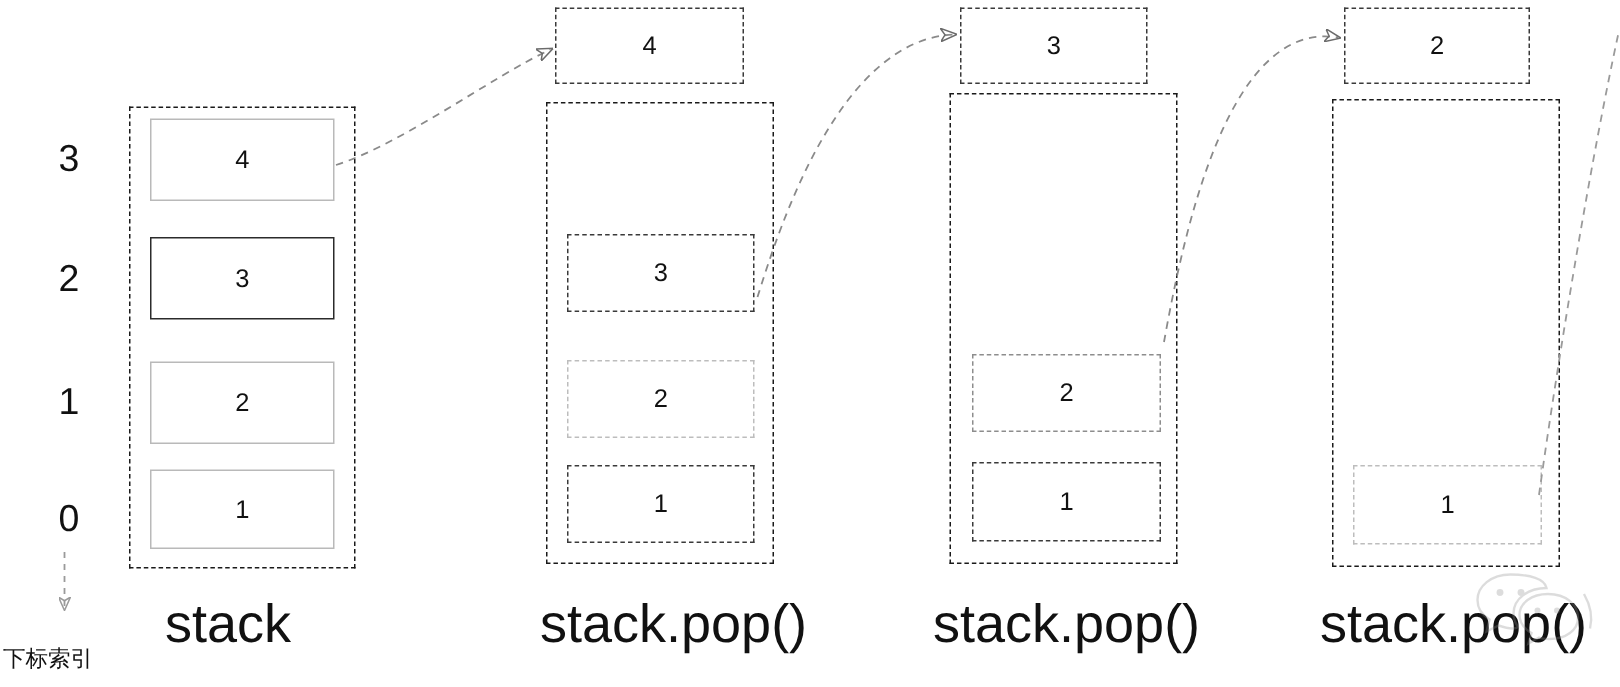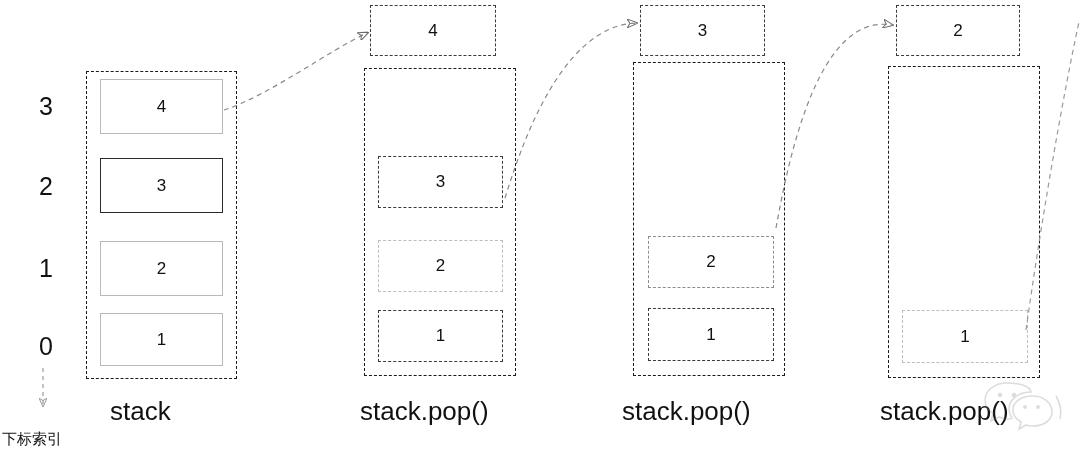--- a/index.html
+++ b/index.html
@@ -44,21 +44,21 @@
 
   
   .index-num{
     font-size:25px;color:#111;
     display:flex;align-items:center;justify-content:center;
     line-height:1;
   }
 
   
   .caption{
-    font-size:26px;color:#111;white-space:nowrap;
+    font-size:36px;color:#111;white-space:nowrap;
     line-height:1;
   }
   .cjk-label{
     font-size:15px;color:#111;white-space:nowrap;
     font-family:"DejaVu Sans","Liberation Sans",sans-serif;
   }
 
   svg.overlay{position:absolute;left:0;top:0;width:1080px;height:458px;
     pointer-events:none;overflow:visible;}
 

